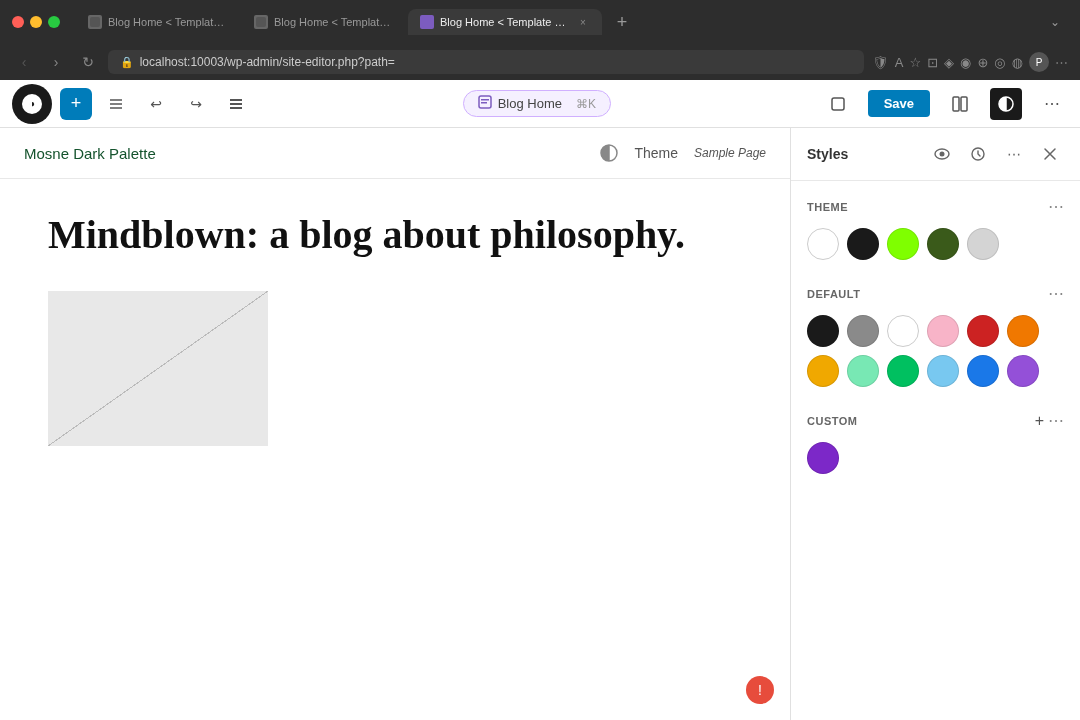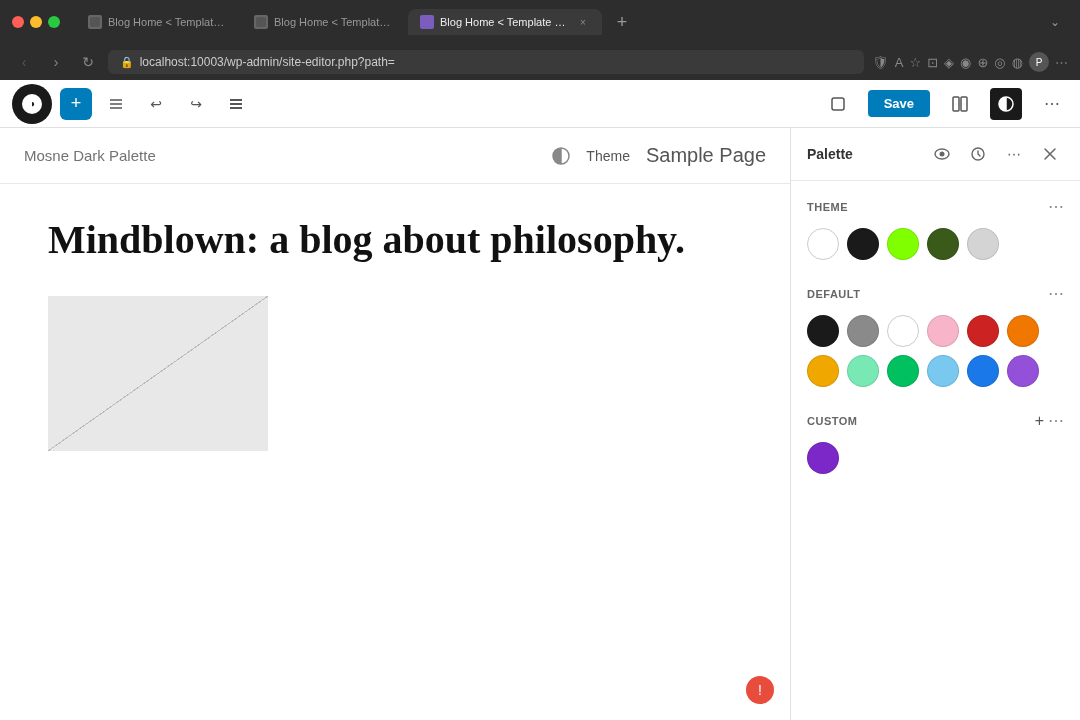--- a/index.html
+++ b/index.html
@@ -46,21 +46,21 @@
     .save-btn { background: #007cba; color: #fff; border: none; padding: 6px 16px; border-radius: 4px; font-size: 13px; font-weight: 600; cursor: pointer; }
     .icon-btn { width: 32px; height: 32px; display: flex; align-items: center; justify-content: center; color: #555; cursor: pointer; border-radius: 4px; }
     .wp-style-btn { width: 32px; height: 32px; background: #1a1a1a; border-radius: 4px; display: flex; align-items: center; justify-content: center; color: #fff; font-size: 14px; cursor: pointer; }
 
     
     .main-layout { display: flex; height: calc(720px - 48px - 80px); }
 
     
     .canvas { flex: 1; background: #fff; overflow: hidden; position: relative; }
     .site-nav { display: flex; align-items: center; justify-content: space-between; padding: 16px 24px; border-bottom: 1px solid #e8e8e8; }
-    .site-title { font-size: 15px; font-weight: 500; color: #737373; }
+    .site-title { font-size: 15px; font-weight: 500; color: #14532d; }
     .site-nav-links { display: flex; align-items: center; gap: 16px; font-size: 14px; color: #555; }
     .canvas-content { padding: 32px 48px; }
     .blog-title { font-size: 40px; font-weight: 700; color: #111; line-height: 1.2; margin-bottom: 32px; font-family: Georgia, serif; }
     .placeholder-img { width: 220px; height: 155px; background: #e8e8e8; position: relative; display: flex; align-items: center; justify-content: center; overflow: hidden; margin-bottom: 16px; }
     .placeholder-img::before { content: ''; position: absolute; top: 0; left: 0; right: 0; bottom: 0; background: linear-gradient(to bottom right, transparent calc(50% - 0.5px), #bbb calc(50% - 0.5px), #bbb calc(50% + 0.5px), transparent calc(50% + 0.5px)); }
     .hello-world { font-size: 32px; font-weight: 700; color: #111; font-family: Georgia, serif; }
     .error-badge { width: 28px; height: 28px; background: #e74c3c; border-radius: 50%; display: flex; align-items: center; justify-content: center; color: #fff; font-size: 14px; position: absolute; bottom: 16px; right: 16px; }
 
     
     .styles-panel { width: 290px; background: #fff; border-left: 1px solid #e0e0e0; display: flex; flex-direction: column; overflow: hidden; }
@@ -179,20 +179,33 @@
   </div>
   <div class="toolbar-btn">↩</div>
   <div class="toolbar-btn">↪</div>
   <div class="toolbar-btn">
     <svg width="16" height="16" viewBox="0 0 16 16">
         <rect x="2" y="3" width="12" height="2" fill="#555"></rect>
         <rect x="2" y="7" width="12" height="2" fill="#555"></rect>
         <rect x="2" y="11" width="12" height="2" fill="#555"></rect>
       </svg>
   </div>
+  <div class="breadcrumb-center">
+    <div class="breadcrumb-pill">
+      <span class="breadcrumb-icon">
+        <svg width="14" height="14" viewBox="0 0 14 14">
+            <rect x="1" y="1" width="12" height="12" rx="2" fill="none" stroke="#7c5cbf" stroke-width="1.5"></rect>
+            <rect x="3" y="4" width="8" height="1.5" fill="#7c5cbf"></rect>
+            <rect x="3" y="7" width="6" height="1.5" fill="#7c5cbf"></rect>
+          </svg>
+      </span>
+      <span style="font-size:13px;color:#444;font-weight:500;">Blog Home</span>
+      <span class="breadcrumb-shortcut">⌘K</span>
+    </div>
+  </div>
   <div class="toolbar-right">
     <div class="icon-btn">
       <svg width="16" height="16" viewBox="0 0 16 16">
           <rect x="2" y="2" width="12" height="12" rx="2" fill="none" stroke="#555" stroke-width="1.5"></rect>
         </svg>
     </div>
     <button class="save-btn">Save</button>
     <div class="icon-btn">
       <svg width="16" height="16" viewBox="0 0 16 16">
           <rect x="1" y="1" width="6" height="14" rx="1" fill="none" stroke="#555" stroke-width="1.5"></rect>
@@ -216,36 +229,36 @@
 
     <div class="site-nav">
       <span class="site-title">Mosne Dark Palette</span>
       <div class="site-nav-links">
         <svg width="18" height="18" viewBox="0 0 18 18">
             <circle cx="9" cy="9" r="8" fill="none" stroke="#888" stroke-width="1.5"></circle>
             <path d="M9 1v16" stroke="#888" stroke-width="1.5"></path>
             <path d="M9 1A8 8 0 0 0 9 17" fill="#888"></path>
           </svg>
         <span style="font-size:14px;color:#555;">Theme</span>
-        <span style="font-size:20px;color:#555;">Sample Page</span>
+        <span style="font-size:12px;color:#555;font-style:italic;">Sample Page</span>
       </div>
     </div>
 
     <div class="canvas-content">
       <h1 class="blog-title">Mindblown: a blog about philosophy.</h1>
       <div class="placeholder-img"></div>
     </div>
 
     <div class="error-badge">!</div>
   </div>
 
   <div class="styles-panel">
 
     <div class="panel-header">
-      <span class="panel-title">Palette</span>
+      <span class="panel-title">Styles</span>
       <div class="panel-icon-btn">
         <svg width="16" height="16" viewBox="0 0 16 16" fill="none">
             <ellipse cx="8" cy="8" rx="7" ry="5" stroke="#666" stroke-width="1.4"></ellipse>
             <circle cx="8" cy="8" r="2.5" fill="#666"></circle>
           </svg>
       </div>
       <div class="panel-icon-btn">
         <svg width="16" height="16" viewBox="0 0 16 16" fill="none">
             <circle cx="8" cy="8" r="6" stroke="#666" stroke-width="1.4"></circle>
             <path d="M8 5v3l2 2" stroke="#666" stroke-width="1.4" stroke-linecap="round"></path>

